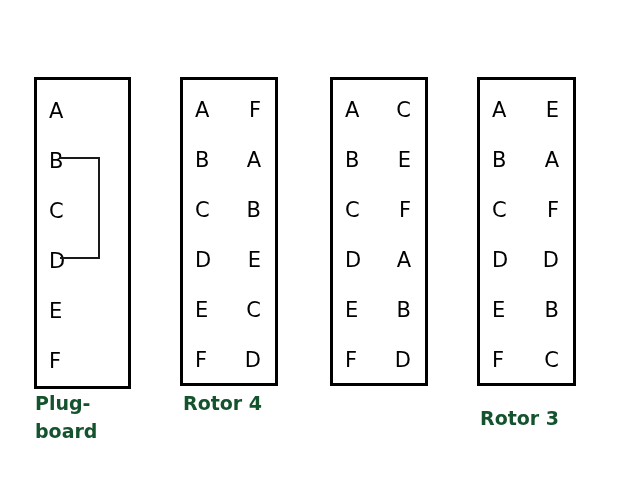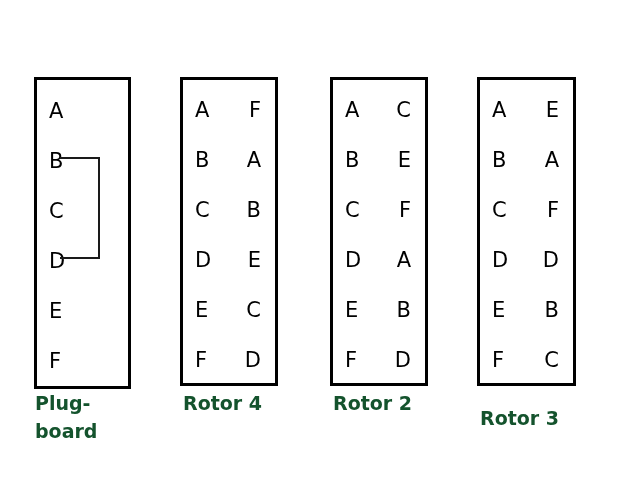--- a/index.html
+++ b/index.html
@@ -163,21 +163,20 @@
       <div class="row" style="top:230px">
         <span class="letter in">E</span>
         <span class="letter out">B</span>
       </div>
       <div class="row" style="top:280px">
         <span class="letter in">F</span>
         <span class="letter out">D</span>
       </div>
     </div>
   </div>
-  <div class="caption" id="rotor2-caption">Rotor 2</div>
 
   <div class="panel" id="rotor3-panel">
     <div class="rows">
       <div class="row" style="top:30px">
         <span class="letter in">A</span>
         <span class="letter out">E</span>
       </div>
       <div class="row" style="top:80px">
         <span class="letter in">B</span>
         <span class="letter out">A</span>

